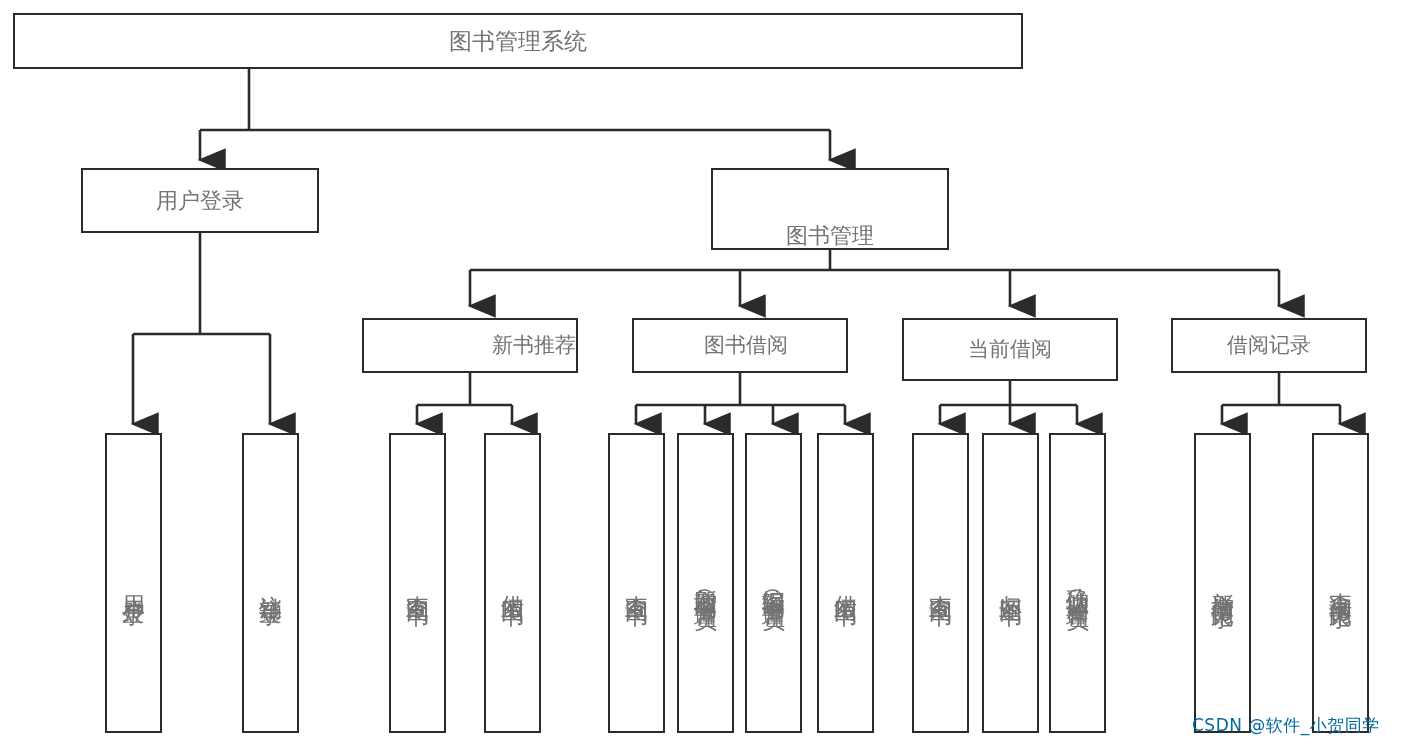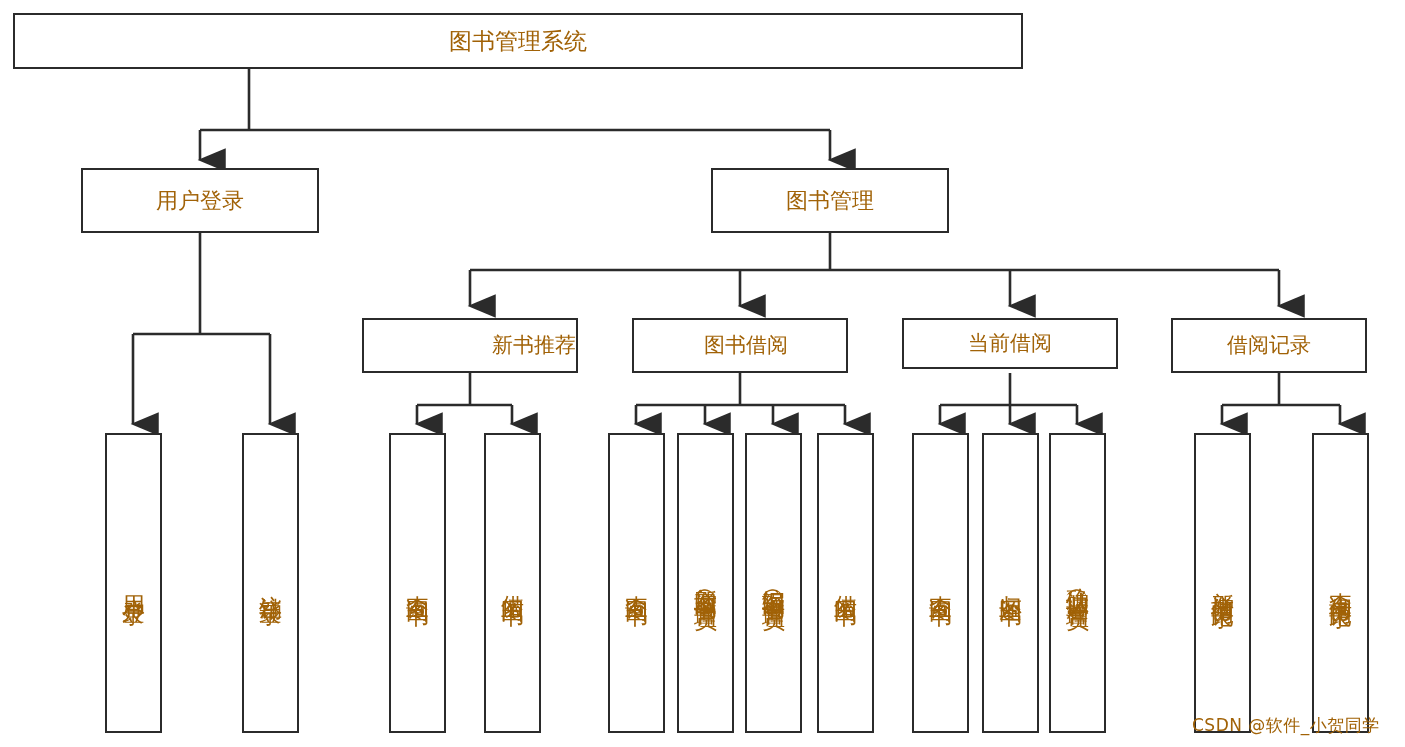--- a/index.html
+++ b/index.html
@@ -23,21 +23,21 @@
     pointer-events: none;
   }
   .node {
     position: absolute;
     box-sizing: border-box;
     background: #ffffff;
     border: 2px solid #2b2b2b;
     display: flex;
     align-items: center;
     justify-content: center;
-    color: #a16207;
+    color: #737373;
   }
   .node-label {
     text-align: center;
     line-height: 1.15;
     white-space: nowrap;
   }
   .node.root .node-label { font-size: 23px; }
   .node.l2 .node-label { font-size: 22px; }
   .node.l3 .node-label { font-size: 21px; }
   .node.leaf {
@@ -48,21 +48,21 @@
     font-size: 23px;
     writing-mode: vertical-rl;
     text-orientation: upright;
     letter-spacing: 3px;
     white-space: nowrap;
     line-height: 1;
   }
   .watermark {
     position: absolute;
     font-size: 17px;
-    color: #a16207;
+    color: #0369a1;
     letter-spacing: 0.5px;
     white-space: nowrap;
     user-select: none;
   }
 </style>
 </head>
 <body>
 
 <div id="canvas">
 
@@ -119,31 +119,31 @@
     </g>
   </svg>
 
   <div class="node root" style="left:13px; top:13px; width:1010px; height:56px;">
     <span class="node-label">图书管理系统</span>
   </div>
 
   <div class="node l2" style="left:81px; top:168px; width:238px; height:65px;">
     <span class="node-label">用户登录</span>
   </div>
-  <div class="node l2" style="left:711px; top:168px; width:238px; height:65px;">
+  <div class="node l2" style="left:711px; top:168px; width:238px; height:82px;align-items:flex-end;">
     <span class="node-label">图书管理</span>
   </div>
 
   <div class="node l3" style="left:362px; top:318px; width:216px; height:55px;justify-content:flex-end;">
     <span class="node-label">新书推荐</span>
   </div>
   <div class="node l3" style="left:632px; top:318px; width:216px; height:55px;padding-left:12px;">
     <span class="node-label">图书借阅</span>
   </div>
-  <div class="node l3" style="left:902px; top:318px; width:216px; height:51px;">
+  <div class="node l3" style="left:902px; top:318px; width:216px; height:63px;">
     <span class="node-label">当前借阅</span>
   </div>
   <div class="node l3" style="left:1171px; top:318px; width:196px; height:55px;">
     <span class="node-label">借阅记录</span>
   </div>
 
   <div class="node leaf" style="left:105px; top:433px; width:57px; height:300px;">
     <span class="node-label">用户登录</span>
   </div>
   <div class="node leaf" style="left:242px; top:433px; width:57px; height:300px;">

